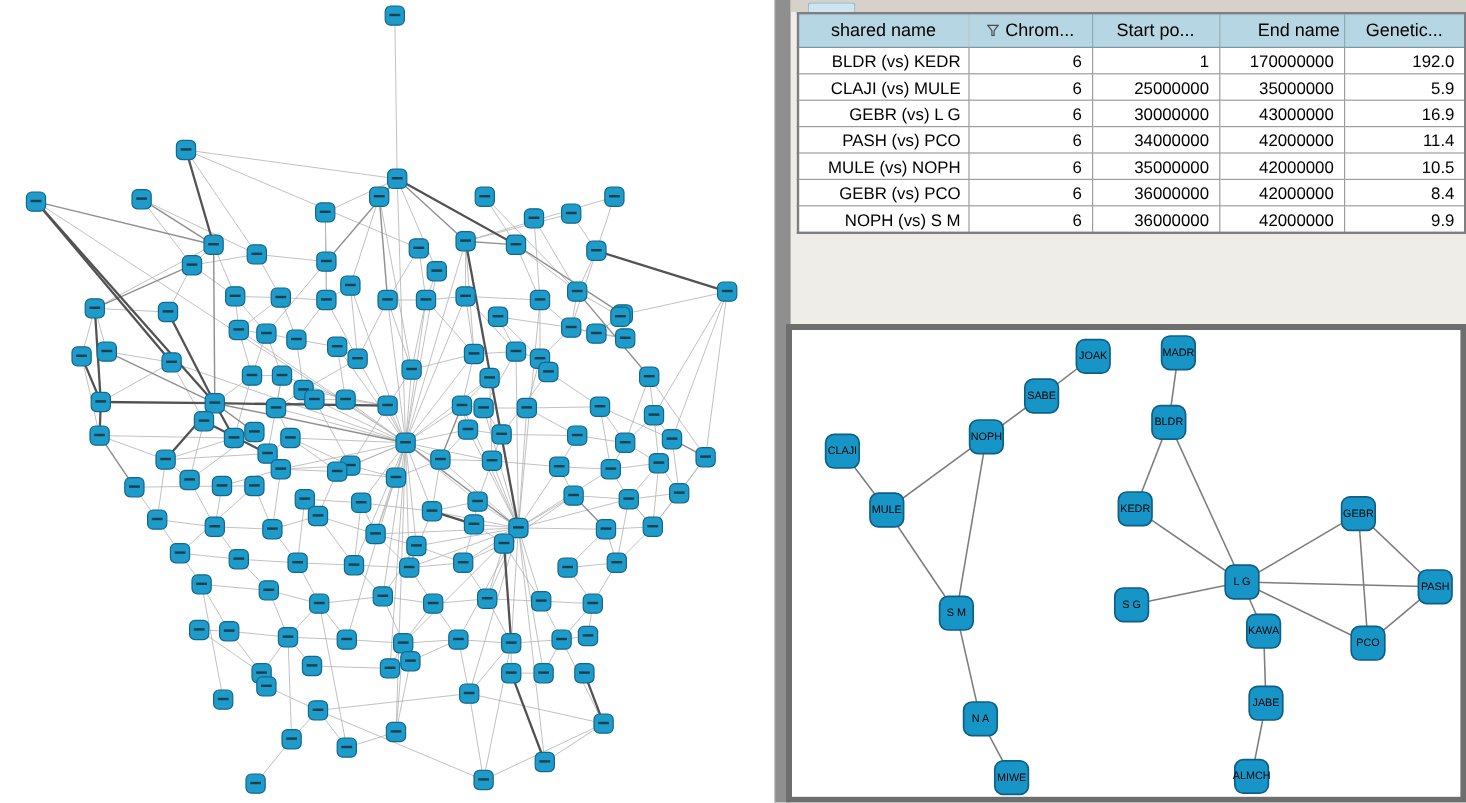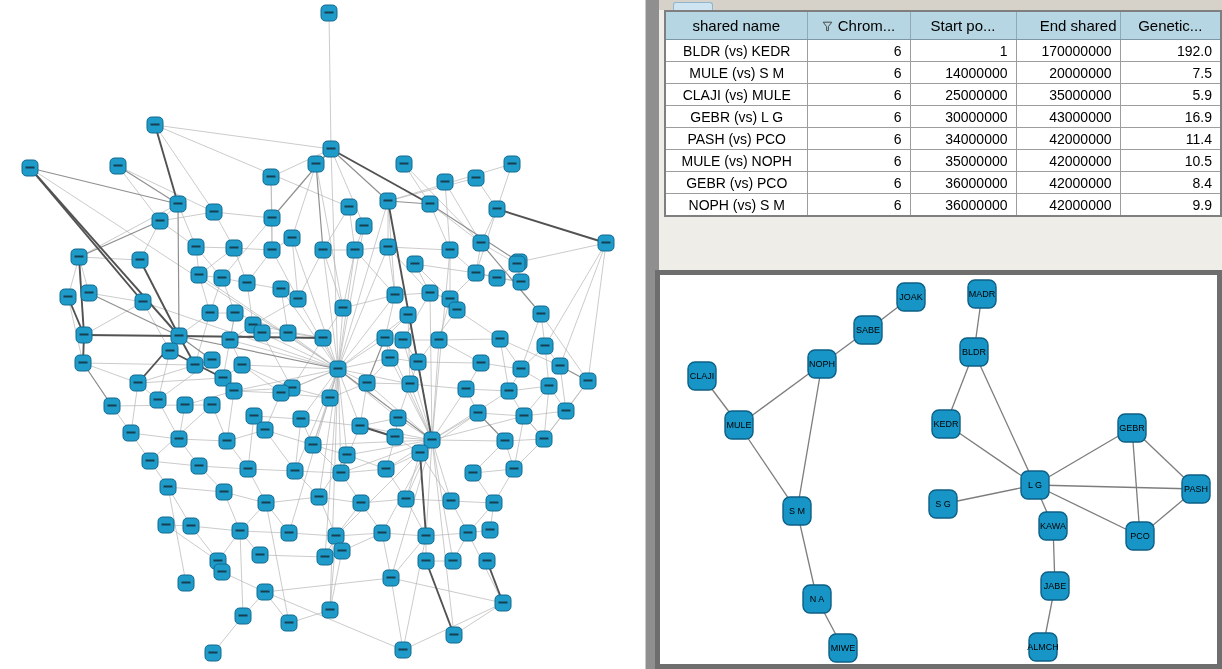--- a/index.html
+++ b/index.html
@@ -22,21 +22,21 @@
   table.attr col:nth-child(2){width:103px;}
   table.attr col:nth-child(3){width:106px;}
   table.attr col:nth-child(4){width:104px;}
   table.attr col:nth-child(5){width:101px;}
   table.attr th{height:27px;background:#b5d6e2;color:#000;font-size:15px;font-weight:400;
                 border:1px solid #8fa9b5;border-bottom:1px solid #7d97a4;text-align:center;
                 overflow:hidden;white-space:nowrap;padding:0 4px;}
   table.attr th.th-end{text-align:right;padding-right:3px;}
   table.attr td{height:21px;font-size:14px;color:#000;border:1px solid #9d9d9d;background:#fff;
                 overflow:hidden;white-space:nowrap;padding:0 6px;}
-  table.attr td.c0{text-align:center;padding-left:7px;}
+  table.attr td.c0{text-align:right;padding-left:7px;}
   table.attr td.num{text-align:right;padding-right:8px;}
   .funnel{display:inline-block;vertical-align:-1px;margin-right:5px;}
   
   .net-panel{position:absolute;left:655px;top:270px;width:567px;height:399px;background:#ffffff;
              border:5px solid #6e6e6e;box-sizing:border-box;}
   .net-panel svg{display:block;}
   
   .e0{stroke:#b3b3b3;stroke-width:0.8;opacity:0.85;}
   .e1{stroke:#8a8a8a;stroke-width:1.2;opacity:0.95;}
   .e2{stroke:#525252;stroke-width:1.9;}
@@ -1093,38 +1093,31 @@
           <col>
           <col>
         </colgroup>
       <thead>
         <tr id="attr-head">
             <th><span>shared name</span></th>
             <th><span class="funnel"><svg width="11" height="11" viewBox="0 0 11 11">
                   <path d="M1.2 1.2 H9.8 L6.4 5.6 V9.6 H4.6 V5.6 Z" fill="none" stroke="#4a4a4a" stroke-width="1"></path>
                 </svg></span><span>Chrom...</span></th>
             <th><span>Start po...</span></th>
-            <th class="th-end"><span>End shared</span></th>
+            <th class="th-end"><span>End name</span></th>
             <th><span>Genetic...</span></th>
           </tr>
       </thead>
       <tbody id="attr-body">
           <tr>
             <td class="c0">BLDR (vs) KEDR</td>
             <td class="num">6</td>
             <td class="num">1</td>
             <td class="num">170000000</td>
             <td class="num">192.0</td>
-          </tr>
-          <tr>
-            <td class="c0">MULE (vs) S M</td>
-            <td class="num">6</td>
-            <td class="num">14000000</td>
-            <td class="num">20000000</td>
-            <td class="num">7.5</td>
           </tr>
           <tr>
             <td class="c0">CLAJI (vs) MULE</td>
             <td class="num">6</td>
             <td class="num">25000000</td>
             <td class="num">35000000</td>
             <td class="num">5.9</td>
           </tr>
           <tr>
             <td class="c0">GEBR (vs) L G</td>

